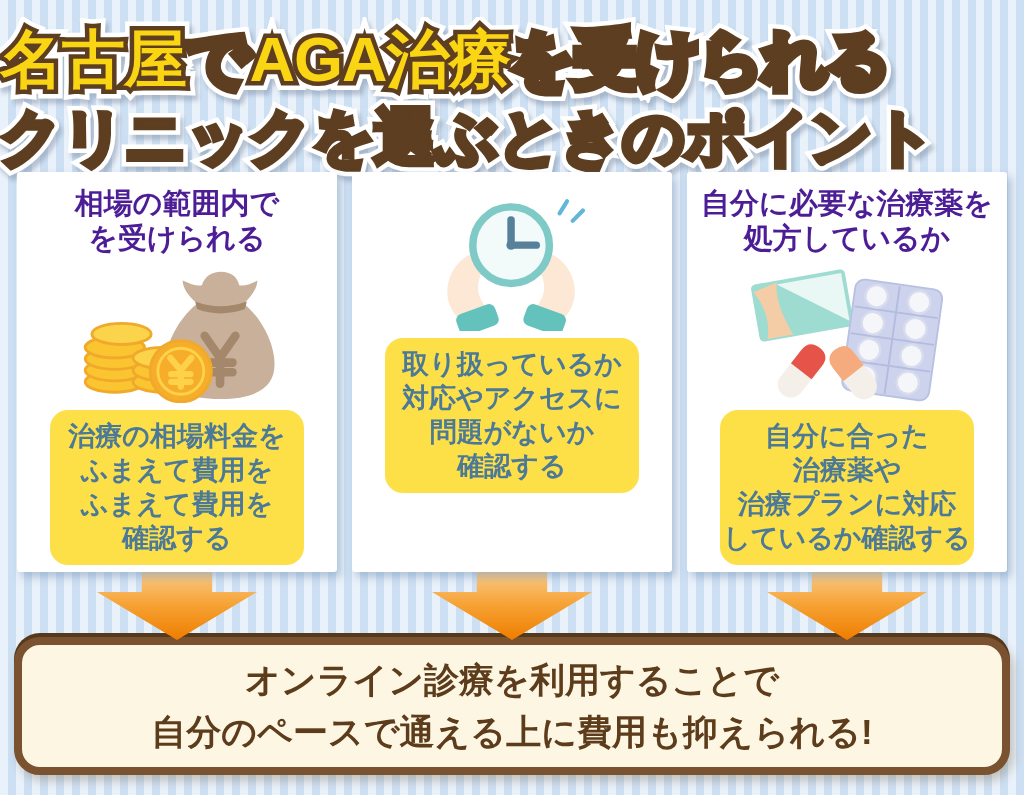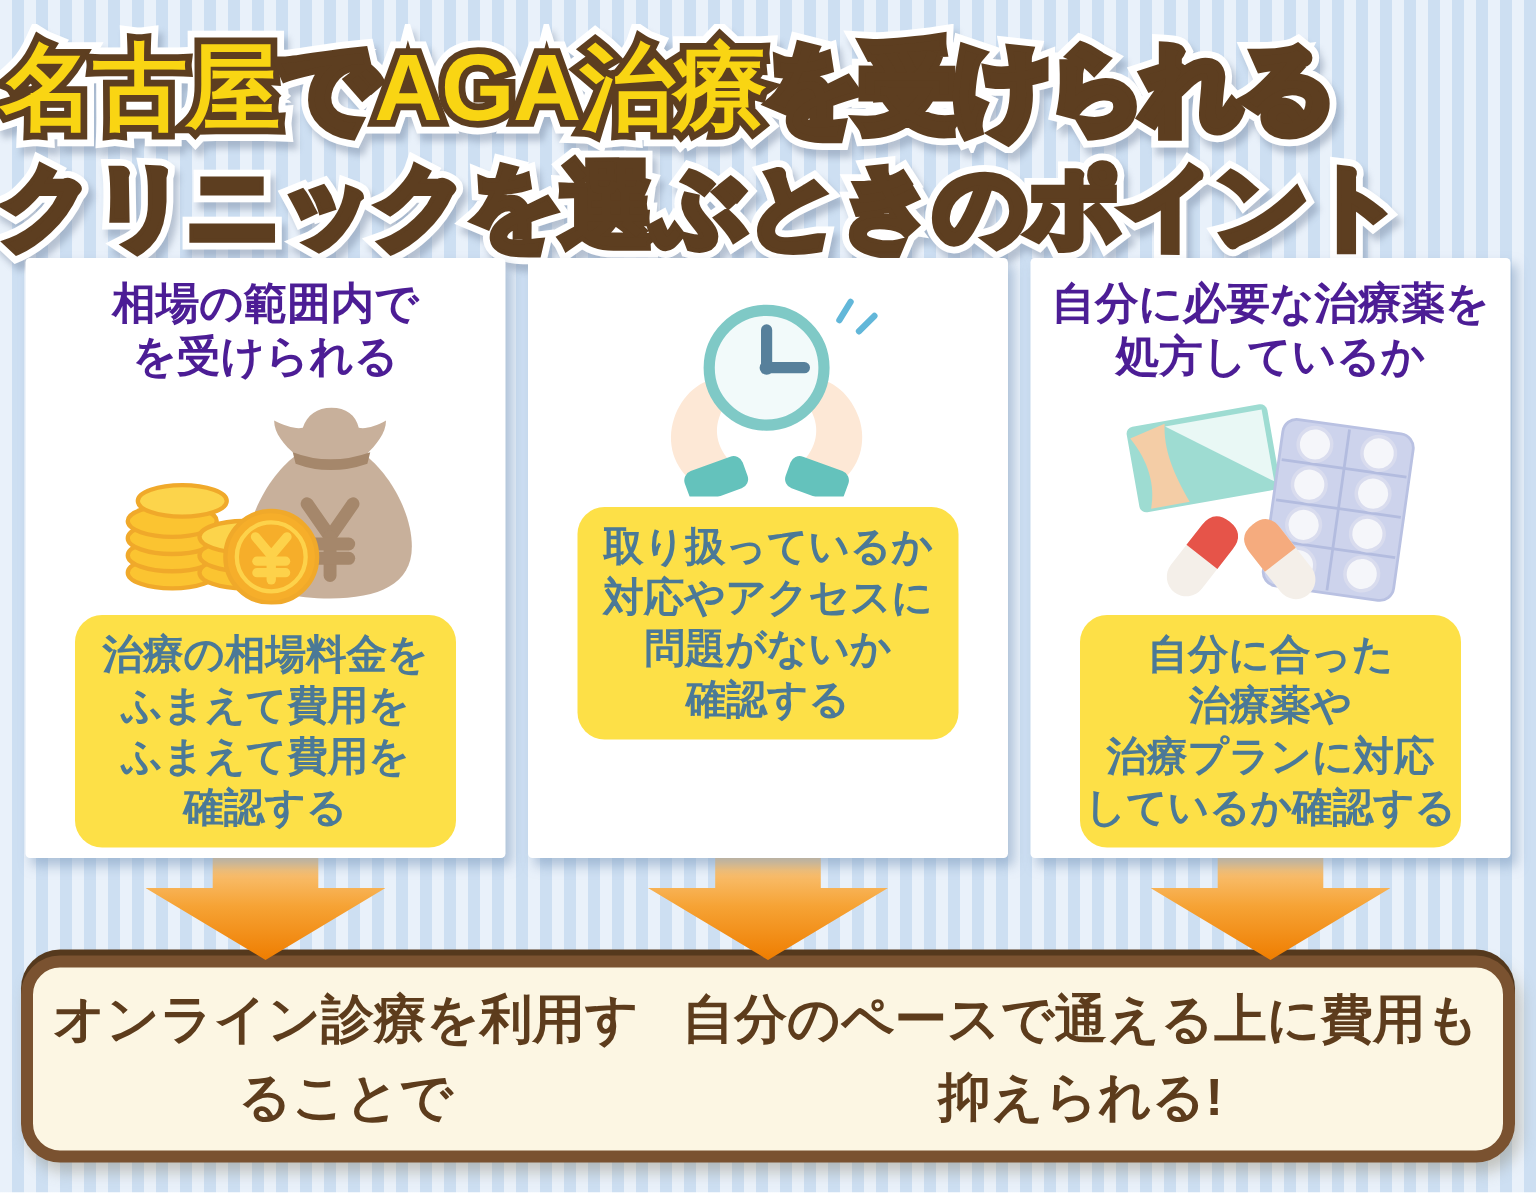--- a/index.html
+++ b/index.html
@@ -38,21 +38,21 @@
   .note span{display:block;}
   
   .arrows{position:absolute;top:560px;left:0;width:100%;display:flex;justify-content:center;gap:175px;z-index:1;}
   .arrow{width:160px;height:80px;
     background:linear-gradient(180deg,#fbd9a6 0%,#f6a335 55%,#ef7d00 100%);
     clip-path:polygon(28% 0,72% 0,72% 40%,100% 40%,50% 100%,0 40%,28% 40%);}
   
   .conclusion{position:absolute;left:14px;right:14px;top:637px;height:138px;
     background:#fcf6e3;border:8px solid #7a5230;border-radius:26px;box-sizing:border-box;
     box-shadow:0 -4px 0 #55391d,4px 6px 10px rgba(120,110,80,.35);
-    display:flex;flex-direction:row;align-items:center;justify-content:center;}
+    display:flex;flex-direction:column;align-items:center;justify-content:center;}
   .conclusion p{margin:0;font-size:35px;line-height:52px;color:#5d3c1c;text-align:center;}
 </style>
 </head>
 <body>
 
 <div class="page">
 
   <header class="title">
     <div class="title-line l1">
       <div class="tl back" aria-hidden="true"><span>名古屋</span><span>で</span><span>AGA治療</span><span>を受けられる</span></div>

